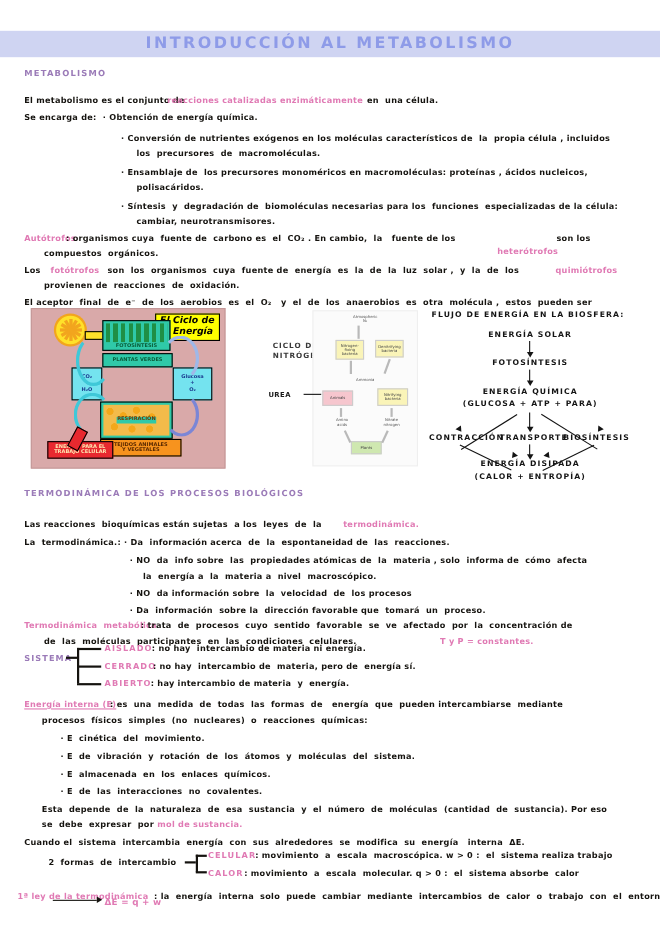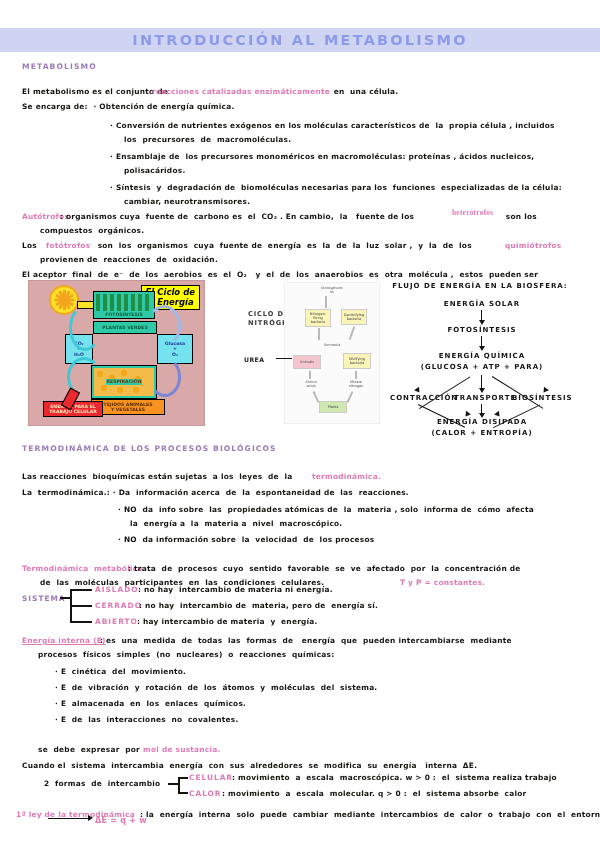--- a/index.html
+++ b/index.html
@@ -125,21 +125,21 @@
   <div class="tx blk" style="left:22px;top:102px;">Se encarga de:  · Obtención de energía química.</div>
   <div class="tx blk" style="left:110px;top:121px;">· Conversión de nutrientes exógenos en los moléculas característicos de  la  propia célula , incluidos</div>
   <div class="tx blk" style="left:124px;top:135px;">los  precursores  de  macromoléculas.</div>
   <div class="tx blk" style="left:110px;top:152px;">· Ensamblaje de  los precursores monoméricos en macromoléculas: proteínas , ácidos nucleicos,</div>
   <div class="tx blk" style="left:124px;top:166px;">polisacáridos.</div>
   <div class="tx blk" style="left:110px;top:183px;">· Síntesis  y  degradación de  biomoléculas necesarias para los  funciones  especializadas de la célula:</div>
   <div class="tx blk" style="left:124px;top:197px;">cambiar, neurotransmisores.</div>
 
   <div class="tx pnk" style="left:22px;top:212px;">Autótrofos</div>
   <div class="tx blk" style="left:60px;top:212px;">: organismos cuya  fuente de  carbono es  el  CO₂ . En cambio,  la   fuente de los </div>
-  <div class="tx pnk" style="left:452px;top:208px;font-family:Liberation Serif, serif;">heterótrofos</div>
+  <div class="tx pnk" style="left:452px;top:224px;">heterótrofos</div>
   <div class="tx blk" style="left:503px;top:212px;"> son los</div>
   <div class="tx blk" style="left:40px;top:226px;">compuestos  orgánicos.</div>
 
   <div class="tx blk" style="left:22px;top:241px;">Los  </div>
   <div class="tx pnk" style="left:46px;top:241px;">fotótrofos</div>
   <div class="tx blk" style="left:92px;top:241px;">  son  los  organismos  cuya  fuente de  energía  es  la  de  la  luz  solar ,  y  la  de  los  </div>
   <div class="tx pnk" style="left:505px;top:241px;">quimiótrofos</div>
   <div class="tx blk" style="left:40px;top:255px;">provienen de  reacciones  de  oxidación.</div>
 
   <div class="tx blk" style="left:22px;top:270px;">El aceptor  final  de  e⁻  de  los  aerobios  es  el  O₂   y  el  de  los  anaerobios  es  otra  molécula ,  estos  pueden ser</div>
@@ -282,20 +282,21 @@
   </div>
 
   <div class="sec" style="left:22px;top:444px;">TERMODINÁMICA DE LOS PROCESOS BIOLÓGICOS</div>
 
   <div class="tx blk" style="left:22px;top:472px;">Las reacciones  bioquímicas están sujetas  a los  leyes  de  la  </div>
   <div class="tx pnk" style="left:312px;top:472px;">termodinámica.</div>
   <div class="tx blk" style="left:22px;top:488px;">La  termodinámica.: · Da  información acerca  de  la  espontaneidad de  las  reacciones.</div>
   <div class="tx blk" style="left:118px;top:505px;">· NO  da  info sobre  las  propiedades atómicas de  la  materia , solo  informa de  cómo  afecta</div>
   <div class="tx blk" style="left:130px;top:519px;">la  energía a  la  materia a  nivel  macroscópico.</div>
   <div class="tx blk" style="left:118px;top:535px;">· NO  da información sobre  la  velocidad  de  los procesos</div>
+  <div class="tx blk" style="left:118px;top:550px;">· Da  información  sobre la  dirección favorable que  tomará  un  proceso.</div>
 
   <div class="tx pnk" style="left:22px;top:564px;">Termodinámica  metabólica</div>
   <div class="tx blk" style="left:128px;top:564px;">: trata  de  procesos  cuyo  sentido  favorable  se  ve  afectado  por  la  concentración de</div>
   <div class="tx blk" style="left:40px;top:578px;">de  las  moléculas  participantes  en  las  condiciones  celulares.  </div>
   <div class="tx pnk" style="left:400px;top:578px;">T y P = constantes.</div>
 
   <div class="tx pur" style="left:22px;top:594px;letter-spacing:1px;">SISTEMA</div>
   <div class="vline" style="left:70px;top:589px;height:32px;"></div>
   <div class="hline" style="left:60px;top:597px;width:10px;"></div>
   <div class="hline" style="left:70px;top:589px;width:22px;"></div>
@@ -309,20 +310,21 @@
   <div class="tx pnk" style="left:95px;top:617px;letter-spacing:1px;">ABIERTO</div>
   <div class="tx blk" style="left:137px;top:617px;">: hay intercambio de materia  y  energía.</div>
 
   <div class="tx pnk" style="left:22px;top:636px;text-decoration:underline;">Energía interna (E)</div>
   <div class="tx blk" style="left:100px;top:636px;">: es  una  medida  de  todas  las  formas  de   energía  que  pueden intercambiarse  mediante</div>
   <div class="tx blk" style="left:38px;top:650px;">procesos  físicos  simples  (no  nucleares)  o  reacciones  químicas:</div>
   <div class="tx blk" style="left:55px;top:667px;">· E  cinética  del  movimiento.</div>
   <div class="tx blk" style="left:55px;top:683px;">· E  de  vibración  y  rotación  de  los  átomos  y  moléculas  del  sistema.</div>
   <div class="tx blk" style="left:55px;top:699px;">· E  almacenada  en  los  enlaces  químicos.</div>
   <div class="tx blk" style="left:55px;top:715px;">· E  de  las  interacciones  no  covalentes.</div>
+  <div class="tx blk" style="left:38px;top:731px;">Esta  depende  de  la  naturaleza  de  esa  sustancia  y  el  número  de  moléculas  (cantidad  de  sustancia). Por eso</div>
   <div class="tx blk" style="left:38px;top:745px;">se  debe  expresar  por  </div>
   <div class="tx pnk" style="left:143px;top:745px;">mol de sustancia.</div>
   <div class="tx blk" style="left:22px;top:761px;">Cuando el  sistema  intercambia  energía  con  sus  alrededores  se  modifica  su  energía   interna  ΔE.</div>
 
   <div class="tx blk" style="left:44px;top:779px;">2  formas  de  intercambio</div>
   <div class="hline" style="left:168px;top:783px;width:10px;"></div>
   <div class="vline" style="left:178px;top:777px;height:16px;"></div>
   <div class="hline" style="left:178px;top:777px;width:10px;"></div>
   <div class="hline" style="left:178px;top:792px;width:10px;"></div>
 

